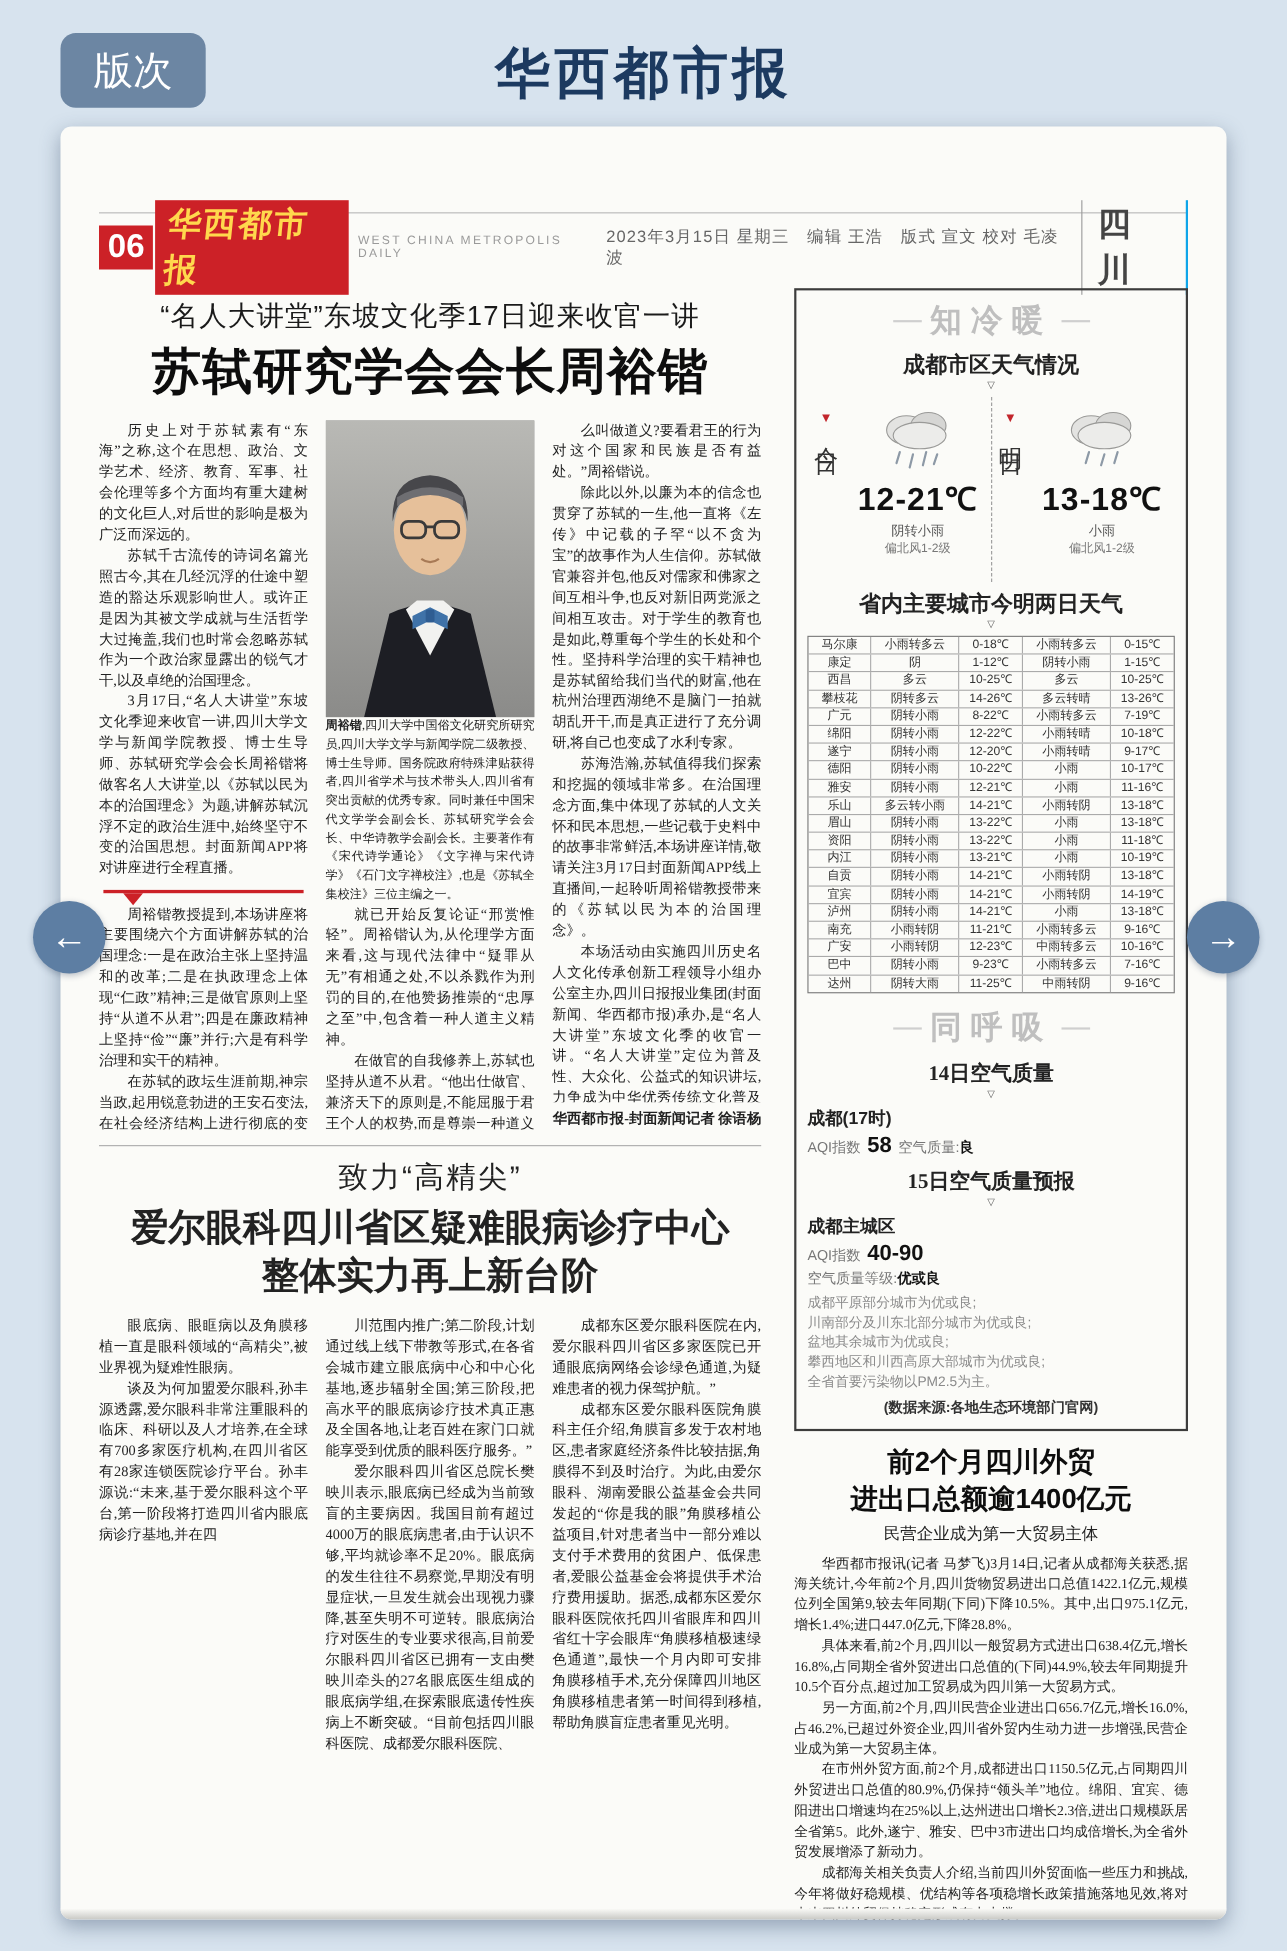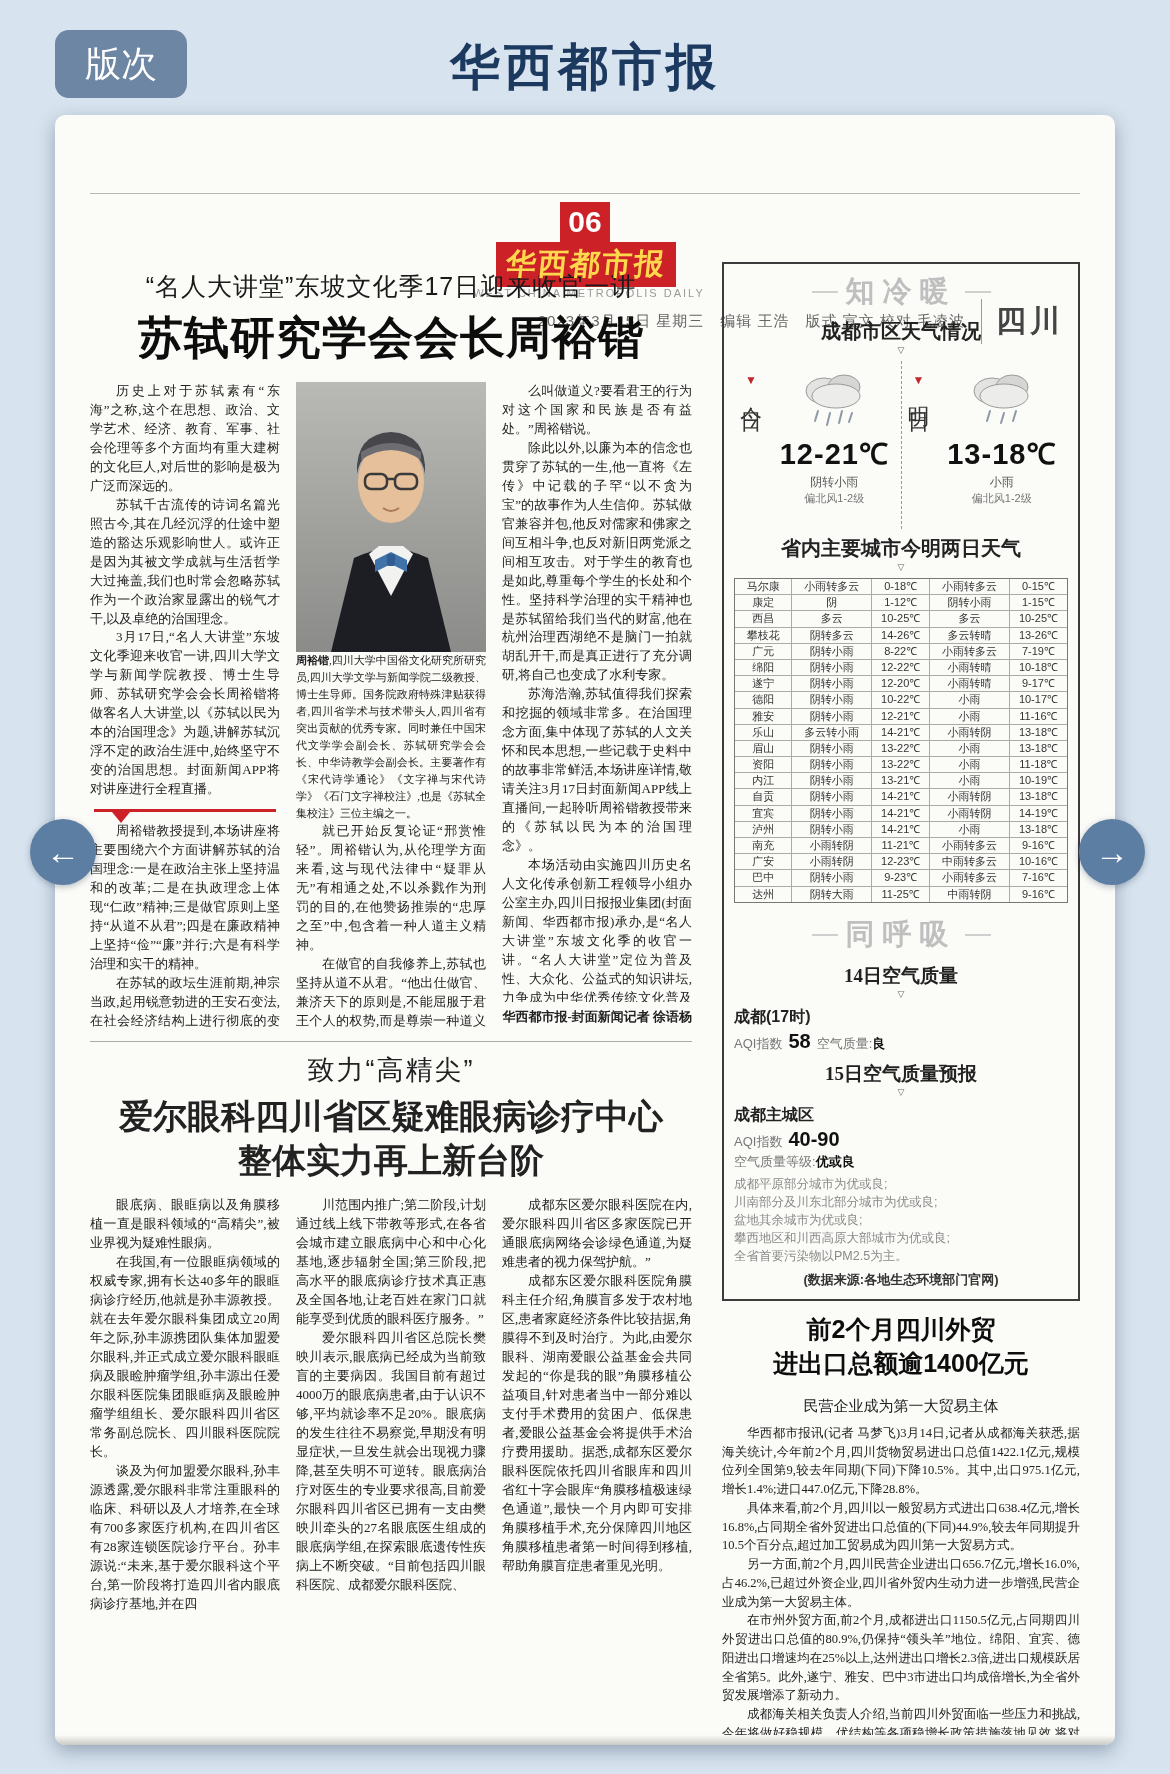--- a/index.html
+++ b/index.html
@@ -22,21 +22,21 @@
   .nav-right { left:1079px; top:819px; }
 
   
   .paper { position:absolute; left:55px; top:115px; width:1060px; height:1630px;
            background:#fbfbf8; border-radius:10px; box-shadow:0 6px 18px rgba(50,70,100,.4);
            overflow:hidden; color:#222; }
   .paper::after { content:""; position:absolute; left:0; bottom:0; width:100%; height:10px;
                   background:linear-gradient(#fbfbf8,#c9c9c5); }
 
   .m-rule { margin:78px 35px 0 35px; border-top:1px solid #b7b7b7; }
-  .masthead { display:flex; align-items:center; margin:8px 35px 0 35px; height:46px;flex-direction:column; }
+  .masthead { display:flex; align-items:center; margin:8px 35px 0 35px; height:46px; }
   .page-no { background:#cc2127; color:#fff; font-weight:900; font-size:30px; padding:3px 8px; }
   .logo-box { background:#cc2127; padding:2px 10px; margin-left:2px; }
   .logo-cn { color:#ffd84d; font-family:"Liberation Serif", serif; font-weight:900;
              font-size:30px; letter-spacing:2px; transform:skewX(-6deg); display:inline-block; }
   .logo-en { color:#9a9a9a; font-size:11px; letter-spacing:2px; margin-left:8px; }
   .mast-right { margin-left:auto; display:flex; align-items:center; }
   .mast-meta { font-size:15px; color:#666; letter-spacing:1px; }
   .region { margin-left:16px; padding:2px 14px; font-size:30px; color:#444; font-weight:600;
             border-left:1px solid #999; border-right:2px solid #0ea5e9; letter-spacing:4px;
             font-family:"Liberation Serif", serif; }
@@ -106,21 +106,21 @@
   .air-row { font-size:13px; color:#777; margin-top:2px; }
   .air-row .big { font-size:20px; font-weight:900; color:#111; margin:0 6px; }
   .air-row .val { font-weight:900; color:#111; }
   .air-lines { margin-top:4px; }
   .air-lines p { font-size:12.5px; line-height:1.45; color:#8a8a8a; text-indent:0; }
   .air-src { font-size:13px; font-weight:700; text-align:center; margin-top:6px; color:#333; }
 
   
   .trade { margin-top:12px; }
   .trade-h { text-align:center; font-size:25px; font-weight:900; line-height:1.35; color:#0d0d0d; }
-  .trade-sub { text-align:center; font-size:15px; margin-top:16px; color:#222; }
+  .trade-sub { text-align:center; font-size:15px; margin-top:4px; color:#222; }
   .trade-body { margin-top:8px; font-family:"Liberation Serif", serif; font-size:12.5px;
                 line-height:1.5; text-align:justify; height:470px; overflow:hidden; }
 </style>
 </head>
 <body>
 
 <div class="app">
 
   <div class="app-header">
     <button class="banci-btn">版次</button>
@@ -213,21 +213,20 @@
         <div class="eye-kicker">致力“高精尖”</div>
         <div class="eye-headline">
           <div>爱尔眼科四川省区疑难眼病诊疗中心</div>
           <div>整体实力再上新台阶</div>
         </div>
 
         <div class="eye-body">
           <div class="eye-col">
             <div class="col-fill">
                 <p>眼底病、眼眶病以及角膜移植一直是眼科领域的“高精尖”,被业界视为疑难性眼病。</p>
-                <p>在我国,有一位眼眶病领域的权威专家,拥有长达40多年的眼眶病诊疗经历,他就是孙丰源教授。就在去年爱尔眼科集团成立20周年之际,孙丰源携团队集体加盟爱尔眼科,并正式成立爱尔眼科眼眶病及眼睑肿瘤学组,孙丰源出任爱尔眼科医院集团眼眶病及眼睑肿瘤学组组长、爱尔眼科四川省区常务副总院长、四川眼科医院院长。</p>
                 <p>谈及为何加盟爱尔眼科,孙丰源透露,爱尔眼科非常注重眼科的临床、科研以及人才培养,在全球有700多家医疗机构,在四川省区有28家连锁医院诊疗平台。孙丰源说:“未来,基于爱尔眼科这个平台,第一阶段将打造四川省内眼底病诊疗基地,并在四</p>
               </div>
           </div>
           <div class="eye-col">
             <div class="col-fill">
                 <p>川范围内推广;第二阶段,计划通过线上线下带教等形式,在各省会城市建立眼底病中心和中心化基地,逐步辐射全国;第三阶段,把高水平的眼底病诊疗技术真正惠及全国各地,让老百姓在家门口就能享受到优质的眼科医疗服务。”</p>
                 <p>爱尔眼科四川省区总院长樊映川表示,眼底病已经成为当前致盲的主要病因。我国目前有超过4000万的眼底病患者,由于认识不够,平均就诊率不足20%。眼底病的发生往往不易察觉,早期没有明显症状,一旦发生就会出现视力骤降,甚至失明不可逆转。眼底病治疗对医生的专业要求很高,目前爱尔眼科四川省区已拥有一支由樊映川牵头的27名眼底医生组成的眼底病学组,在探索眼底遗传性疾病上不断突破。“目前包括四川眼科医院、成都爱尔眼科医院、</p>
               </div>
           </div>
           <div class="eye-col">

